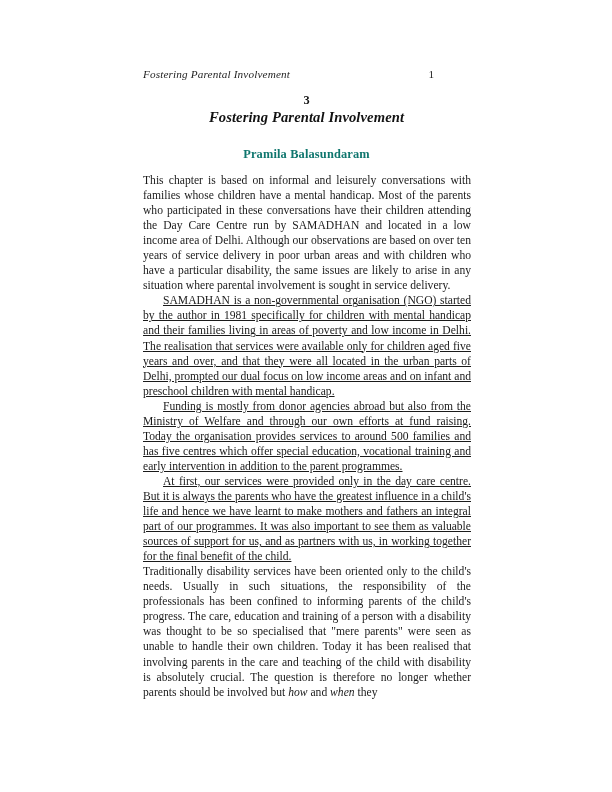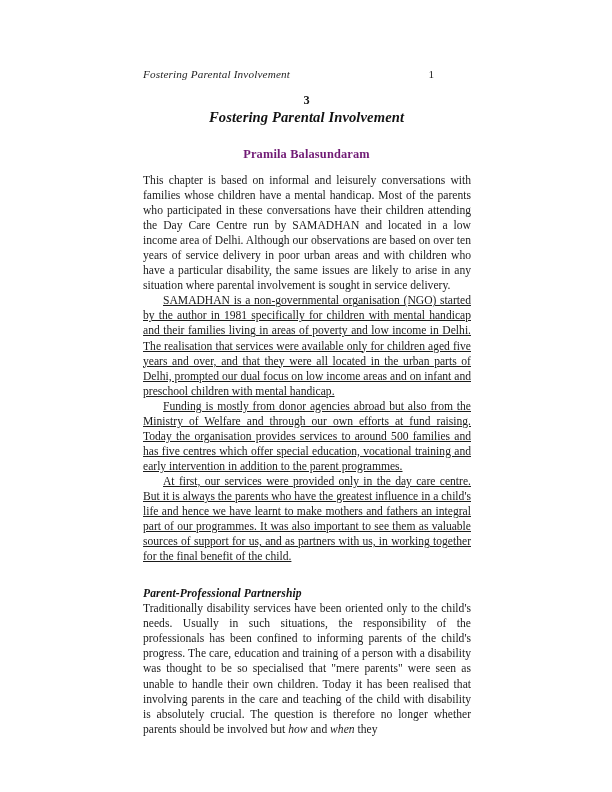--- a/index.html
+++ b/index.html
@@ -67,21 +67,21 @@
     font-style: italic;
     line-height: 19px;
     color: #121212;
     letter-spacing: 0.1px;
   }
   .chapter-author {
     margin-top: 20px;
     font-size: 12.4px;
     font-weight: bold;
     line-height: 15px;
-    color: #701a75;
+    color: #0f766e;
     letter-spacing: 0.15px;
   }
 
   
   .body-col {
     position: absolute;
     left: 143px;
     top: 173px;
     width: 328px;
   }
@@ -134,19 +134,18 @@
   <div class="body-col">
 
     <p class="para">This chapter is based on informal and leisurely conversations with families whose children have a mental handicap.  Most of the parents who participated in these conversations have their children attending the Day Care Centre run by SAMADHAN and located in a low income area of Delhi.  Although our observations are based on over ten years of service delivery in poor urban areas and with children who have a particular disability, the same issues are likely to arise in any situation where parental involvement is sought in service delivery.</p>
 
     <p class="para indent">SAMADHAN is a non-governmental organisation (NGO) started by the author in 1981 specifically for children with mental handicap and their families living in areas of poverty and low income in Delhi.  The realisation that services were available only for children aged five years and over, and that they were all located in the urban parts of Delhi, prompted our dual focus on low income areas and on infant and preschool children with mental handicap.</p>
 
     <p class="para indent">Funding is mostly from donor agencies abroad but also from the Ministry of Welfare and through our own efforts at fund raising.  Today the organisation provides services to around 500 families and has five centres which offer special education, vocational training and early intervention in addition to the parent programmes.</p>
 
     <p class="para indent">At first, our services were provided only in the day care centre.  But it is always the parents who have the greatest influence in a child's life and hence we have learnt to make mothers and fathers an integral part of our programmes.  It was also important to see them as valuable sources of support for us, and as partners with us, in working together for the final benefit of the child.</p>
 
-    <h2 class="section-heading gap-before">Parent-Professional Partnership</h2>
 
     <p class="para"><span>Traditionally disability services have been oriented only to the child's needs.     Usually in such situations, the responsibility of the professionals has been confined to informing parents of the child's progress.    The care, education and training of a person with a disability was thought to be so specialised that "mere parents" were seen as unable to handle their own children.     Today it has been realised that involving parents in the care and teaching of the child with disability is absolutely crucial.  The question is therefore no longer whether parents should be involved but </span><span class="it">how</span><span> and </span><span class="it">when</span><span> they</span></p>
 
   </div>
 
 </div>
 
 </body></html>

